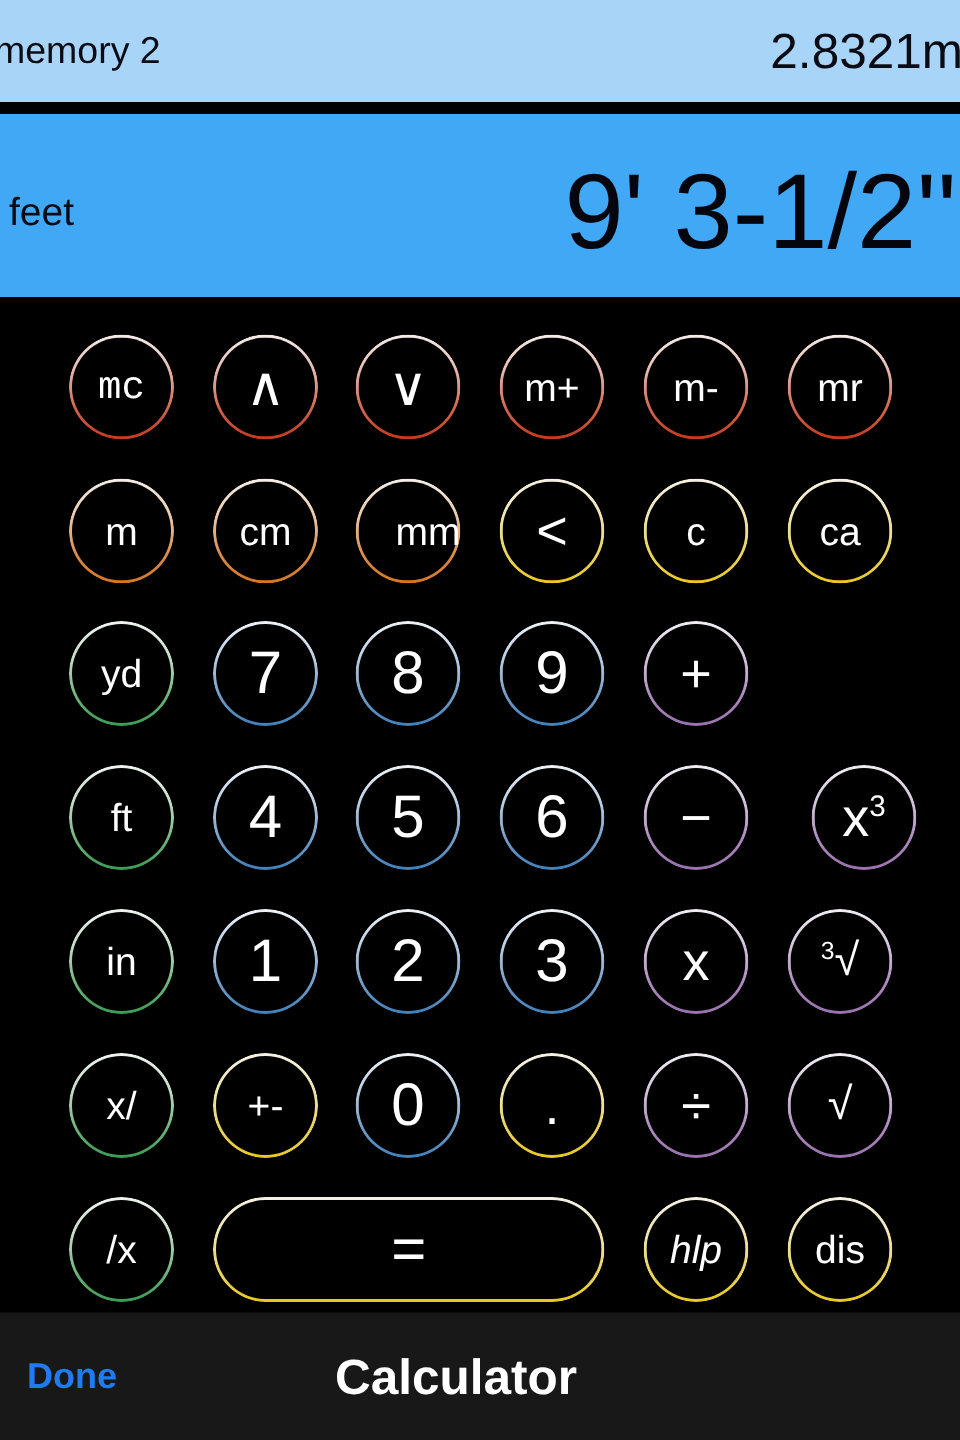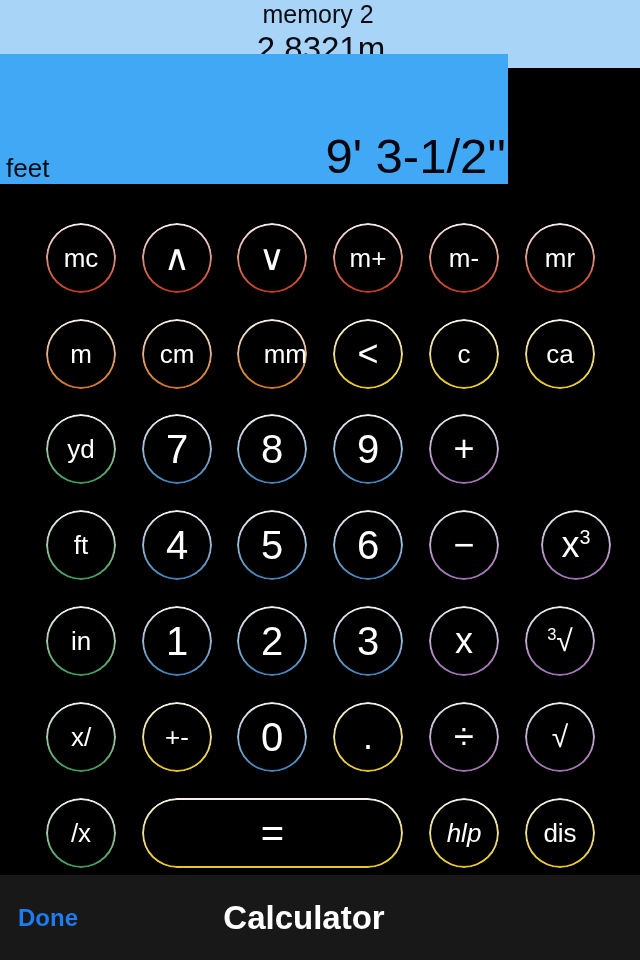--- a/index.html
+++ b/index.html
@@ -10,44 +10,43 @@
     -webkit-font-smoothing:antialiased;
   }
   #app{position:relative;width:640px;height:960px;background:#000;}
 
   
   .memory-bar{
     position:absolute;left:0;top:0;width:640px;height:68px;
     background:#a8d4f7;
     display:flex;align-items:center;justify-content:space-between;
     box-sizing:border-box;
-    flex-direction:column;
   }
   .memory-label{
     font-size:25px;color:#0b0b14;white-space:nowrap;
     margin-left:-4px;padding-left:0;
   }
   .memory-value{
     font-size:33px;color:#0b0b14;white-space:nowrap;
     margin-right:-2px;
   }
 
   
   .display-bar{
-    position:absolute;left:0;top:54px;width:508px;height:130px;
+    position:absolute;left:0;top:76px;width:640px;height:130px;
     background:#40a8f5;
-    display:flex;align-items:flex-end;justify-content:space-between;
+    display:flex;align-items:center;justify-content:space-between;
     box-sizing:border-box;
   }
   .display-unit{
     font-size:26px;color:#0b0b14;white-space:nowrap;
     margin-left:6px;
   }
   .display-value{
-    font-size:49px;color:#05050d;white-space:nowrap;
+    font-size:71px;color:#05050d;white-space:nowrap;
     margin-right:2px;letter-spacing:0px;
   }
 
   
   .keypad{
     position:absolute;left:0;top:198px;width:640px;height:677px;
     background:#000;
   }
   .key{
     position:absolute;
@@ -121,21 +120,21 @@
     <span class="memory-label">memory 2</span>
     <span class="memory-value">2.8321m</span>
   </div>
 
   <div class="display-bar">
     <span class="display-unit">feet</span>
     <span class="display-value">9' 3-1/2''</span>
   </div>
 
   <div class="keypad" id="keypad">
-      <button class="key c-red" style="left: 46px; width: 70px; top: 25px; height: 70px;">
+      <button class="key c-red" style="left: 46px; width: 70px; top: 25px; height: 70px; font-family: Liberation Mono, monospace;">
         <span class="ring"></span>
         <span class="lbl small-lbl">mc</span>
       </button>
       <button class="key c-red" style="left: 142px; width: 70px; top: 25px; height: 70px;">
         <span class="ring"></span>
         <span class="lbl op-lbl">∧</span>
       </button>
       <button class="key c-red" style="left: 237px; width: 70px; top: 25px; height: 70px;">
         <span class="ring"></span>
         <span class="lbl op-lbl">∨</span>

